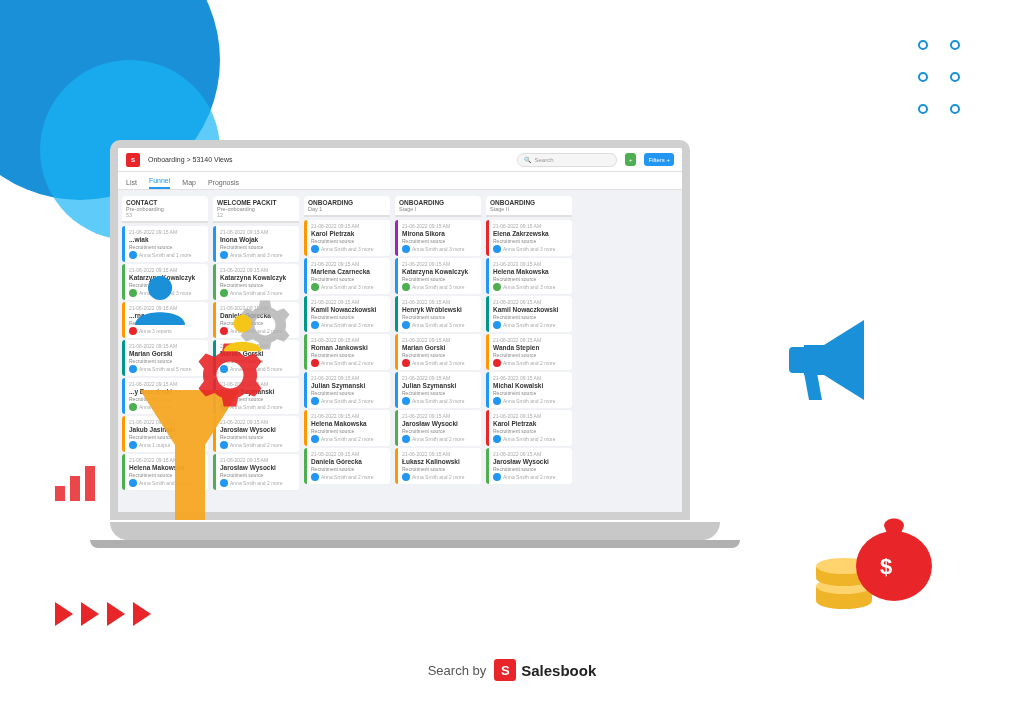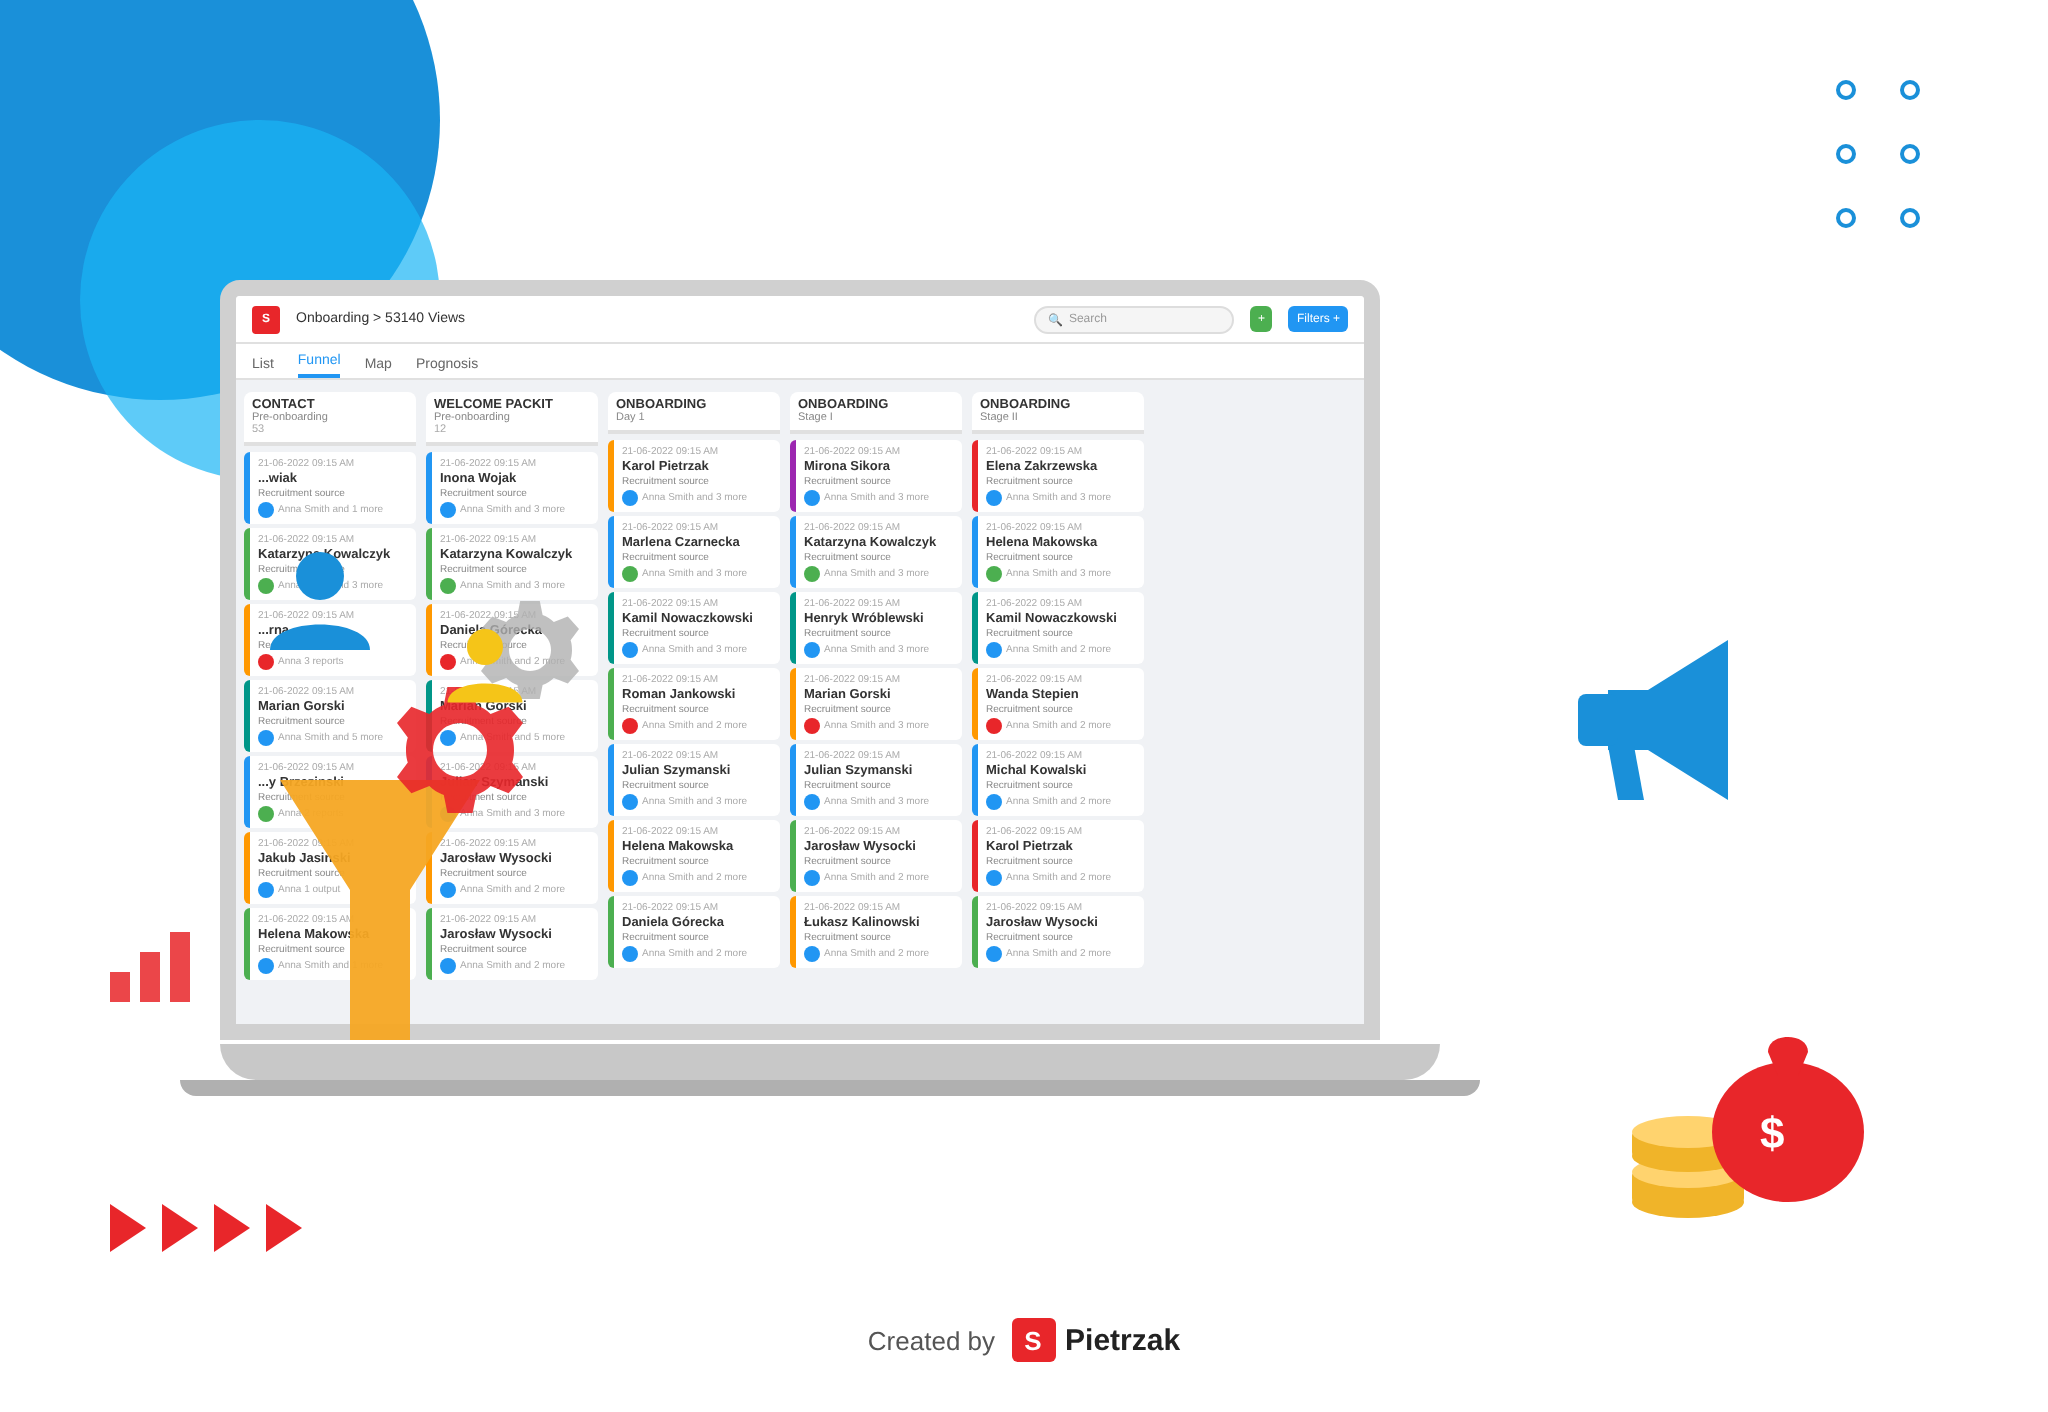--- a/index.html
+++ b/index.html
@@ -718,18 +718,18 @@
   <ellipse cx="40" cy="30" rx="28" ry="8" fill="#ffd36e"></ellipse>
 </svg>
 
 <svg style="position:absolute;bottom:200px;left:50px;width:50px;height:50px;opacity:0.85;" viewBox="0 0 50 50">
   <rect x="5" y="30" width="10" height="15" fill="#e8262a"></rect>
   <rect x="20" y="20" width="10" height="25" fill="#e8262a"></rect>
   <rect x="35" y="10" width="10" height="35" fill="#e8262a"></rect>
 </svg>
 
 <div class="footer">
-  <span>Created by</span>
+  <span>Search by</span>
   <div class="salesbook-logo">
     <div class="salesbook-s">S</div>
-    <span>Pietrzak</span>
+    <span>Salesbook</span>
   </div>
 </div>
 
 </body></html>

